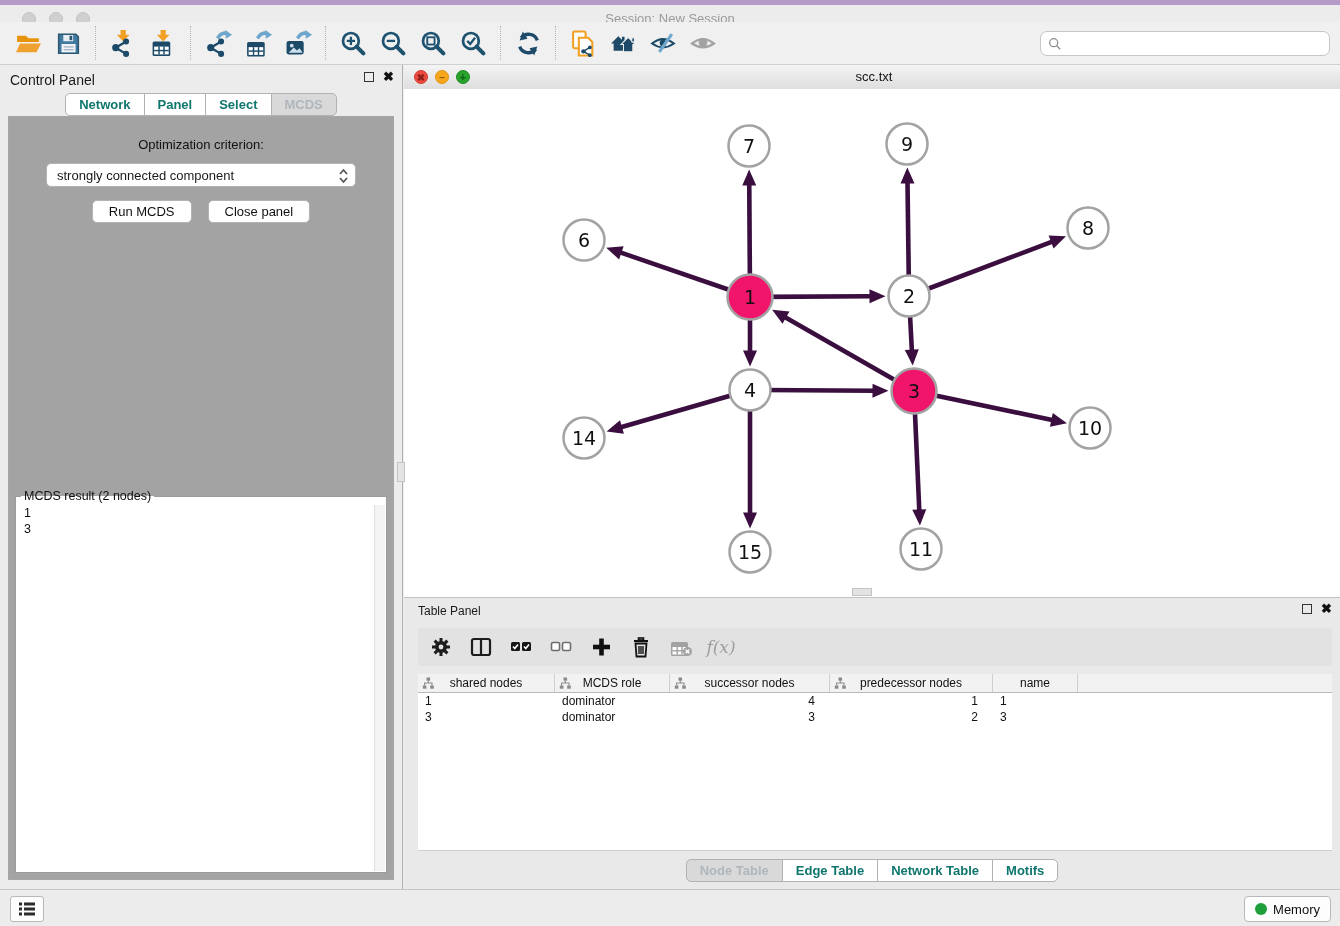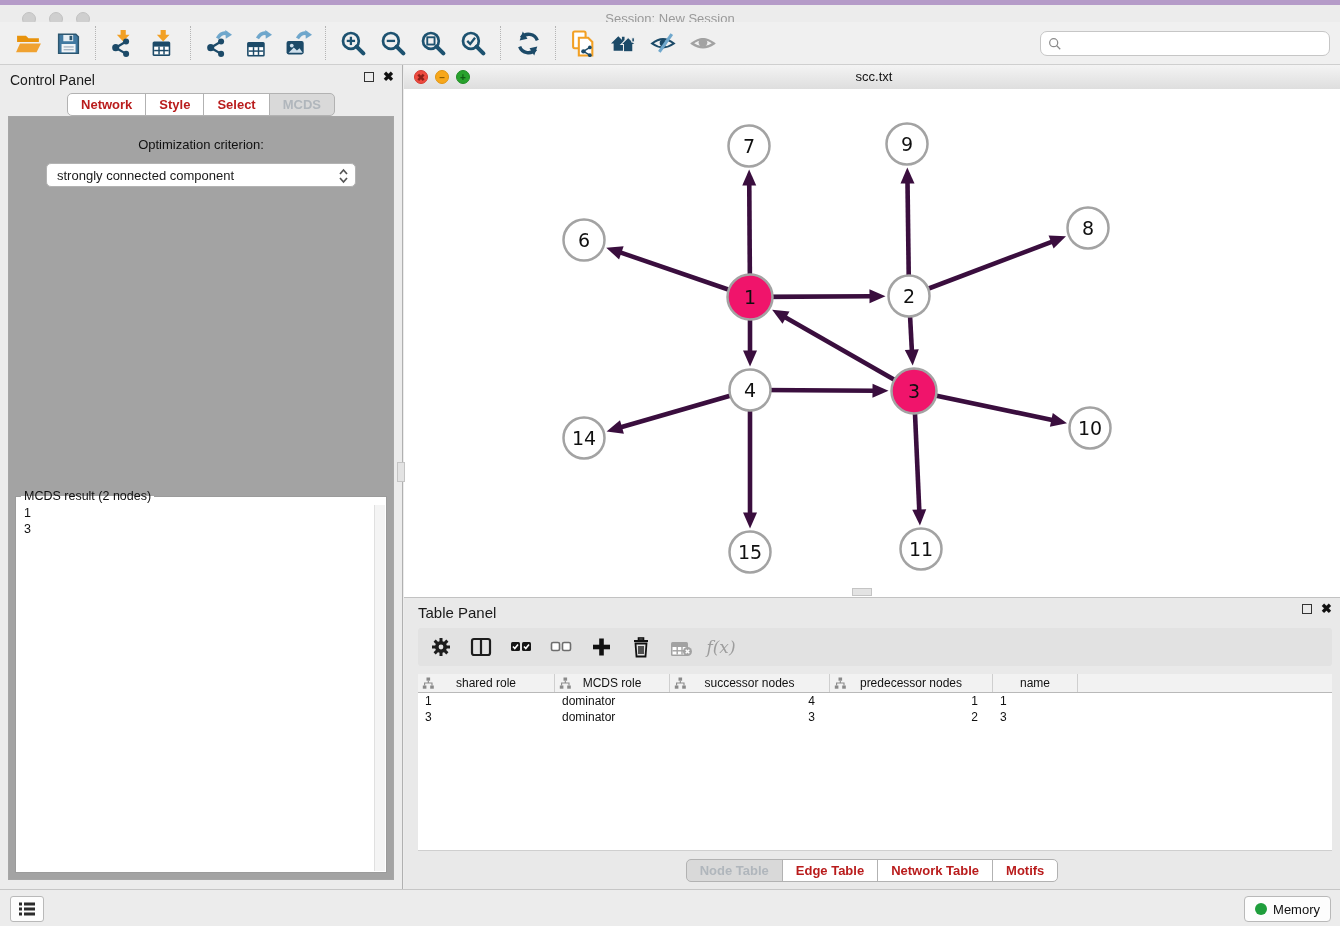--- a/index.html
+++ b/index.html
@@ -26,21 +26,21 @@
   
   .control-panel{position:absolute;left:0;top:65px;width:403px;height:825px;background:#ececec;
     border-right:1px solid #b0b0b0;box-sizing:border-box;}
   .panel-head{height:28px;position:relative;}
   .panel-head .ptitle{position:absolute;left:10px;top:7px;font-size:14px;color:#1a1a1a;}
   .panel-icons{position:absolute;right:8px;top:7px;display:flex;gap:9px;align-items:center;}
   .float-icon{width:10px;height:10px;border:1.6px solid #333;box-sizing:border-box;display:inline-block;}
   .close-icon{font-size:13px;font-weight:bold;color:#111;line-height:10px;}
   .seg-tabs{display:flex;justify-content:center;}
   .seg{background:#fff;border:1px solid #b2b2b2;padding:3px 13px;font-size:13px;font-weight:600;
-    margin-left:-1px;color:#b91c1c;cursor:default;}
+    margin-left:-1px;color:#0f766e;cursor:default;}
   .seg:first-child{border-radius:5px 0 0 5px;margin-left:0;}
   .seg:last-child{border-radius:0 5px 5px 0;}
   .seg.selected{background:#d9d9d9;color:#b0b6bc;}
   .cp-content{position:absolute;left:8px;right:8px;top:51px;bottom:10px;border:1px solid #a6a6a6;background:#a3a3a3;}
   .opt-label{text-align:center;margin-top:20px;font-size:13px;color:#111;}
   .cp-select{margin:11px auto 0;width:310px;height:24px;background:#fff;border:1px solid #b3b3b3;border-radius:5px;
     display:flex;align-items:center;box-sizing:border-box;padding-left:10px;font-size:13px;position:relative;}
   .cp-select .stepper{position:absolute;right:6px;top:3px;}
   .cp-buttons{display:flex;justify-content:center;gap:16px;margin-top:13px;}
   .cp-btn{background:#fff;border:1px solid #b3b3b3;border-radius:5px;padding:3px 16px;font-size:13px;color:#111;
@@ -61,21 +61,21 @@
   .nl.red{background:#ee4b40;border:1px solid #d33a31;color:#8c1f18;}
   .nl.yellow{background:#f7a71b;border:1px solid #e09512;color:#8a5d00;}
   .nl.green{background:#28a22d;border:1px solid #1f8c24;color:#0e5c12;}
   .net-title{position:absolute;left:4px;right:0;top:4px;text-align:center;font-size:13px;color:#111;}
   .net-canvas{position:absolute;left:0;right:0;top:24px;bottom:0;background:#fff;}
   .net-canvas svg{position:absolute;left:0;top:0;}
   
   .table-panel{position:absolute;left:404px;top:597px;width:936px;height:293px;background:#e9e9e9;
     border-top:1px solid #c2c2c2;box-sizing:border-box;}
   .tp-head{height:26px;position:relative;}
-  .tp-head .ptitle{position:absolute;left:14px;top:6px;font-size:15px;text-align:center;}
+  .tp-head .ptitle{position:absolute;left:14px;top:6px;font-size:12px;text-align:center;}
   .tp-toolbar{position:absolute;left:14px;right:8px;top:30px;height:38px;background:#e2e2e2;border-radius:3px;
     display:flex;align-items:center;gap:10px;padding-left:8px;box-sizing:border-box;}
   .tp-tool{width:30px;height:30px;display:flex;align-items:center;justify-content:center;}
   .tp-tool svg{width:22px;height:22px;}
   .fx-label{font-family:"DejaVu Serif",serif;font-style:italic;font-size:17px;color:#9d9d9d;}
   .tp-table{position:absolute;left:14px;right:8px;top:76px;bottom:39px;background:#fff;overflow:hidden;
     border-bottom:1px solid #cfcfcf;}
   .t-header{display:flex;height:19px;background:#f2f2f2;border-bottom:1px solid #b9b9b9;box-sizing:border-box;}
   .t-hcell{position:relative;border-right:1px solid #cfcfcf;box-sizing:border-box;font-size:12px;color:#111;
     display:flex;align-items:center;justify-content:center;}
@@ -271,34 +271,38 @@
 <div class="control-panel">
   <div class="panel-head">
     <span class="ptitle">Control Panel</span>
     <span class="panel-icons">
       <span class="float-icon"></span>
       <span class="close-icon">✖</span>
     </span>
   </div>
   <div class="seg-tabs" id="cp-tabs">
       <div class="seg">Network</div>
-      <div class="seg">Style</div>
+      <div class="seg">Panel</div>
       <div class="seg">Select</div>
       <div class="seg selected">MCDS</div>
     </div>
   <div class="cp-content">
     <div class="opt-label">Optimization criterion:</div>
     <div class="cp-select">
       <span>strongly connected component</span>
       <span class="stepper">
         <svg width="11" height="18" viewBox="0 0 11 18">
           <path d="M2 7 L5.5 3 L9 7" fill="none" stroke="#555" stroke-width="1.7"></path>
           <path d="M2 11 L5.5 15 L9 11" fill="none" stroke="#555" stroke-width="1.7"></path>
         </svg>
       </span>
+    </div>
+    <div class="cp-buttons">
+      <button class="cp-btn">Run MCDS</button>
+      <button class="cp-btn">Close panel</button>
     </div>
     <fieldset class="mcds-fieldset">
       <legend>MCDS result (2 nodes)</legend>
       <div class="mcds-list" id="mcds-list">
 
       <div class="mcds-item">1</div>
           <div class="mcds-item">3</div>
           <div class="mcds-scroll"></div>
         </div>
     </fieldset>
@@ -449,21 +453,21 @@
     </div>
   <div class="tp-table">
     <div class="t-header" id="t-header">
         <div class="t-hcell" style="width: 137px;">
           <span class="hicon"><svg width="12" height="12" viewBox="0 0 12 12">
               <rect x="4.5" y="0.5" width="3.6" height="3.2" fill="#8a8a8a"></rect>
               <path d="M6.3 3.7 V6 M2.6 8.5 V6 H10 V8.5" fill="none" stroke="#8a8a8a" stroke-width="1.1"></path>
               <rect x="0.8" y="8.5" width="3.6" height="3.2" fill="#8a8a8a"></rect>
               <rect x="8.2" y="8.5" width="3.6" height="3.2" fill="#8a8a8a"></rect>
             </svg></span>
-          <span>shared role</span>
+          <span>shared nodes</span>
         </div>
         <div class="t-hcell" style="width: 115px; align-items: center;">
           <span class="hicon"><svg width="12" height="12" viewBox="0 0 12 12">
               <rect x="4.5" y="0.5" width="3.6" height="3.2" fill="#8a8a8a"></rect>
               <path d="M6.3 3.7 V6 M2.6 8.5 V6 H10 V8.5" fill="none" stroke="#8a8a8a" stroke-width="1.1"></path>
               <rect x="0.8" y="8.5" width="3.6" height="3.2" fill="#8a8a8a"></rect>
               <rect x="8.2" y="8.5" width="3.6" height="3.2" fill="#8a8a8a"></rect>
             </svg></span>
           <span>MCDS role</span>
         </div>

